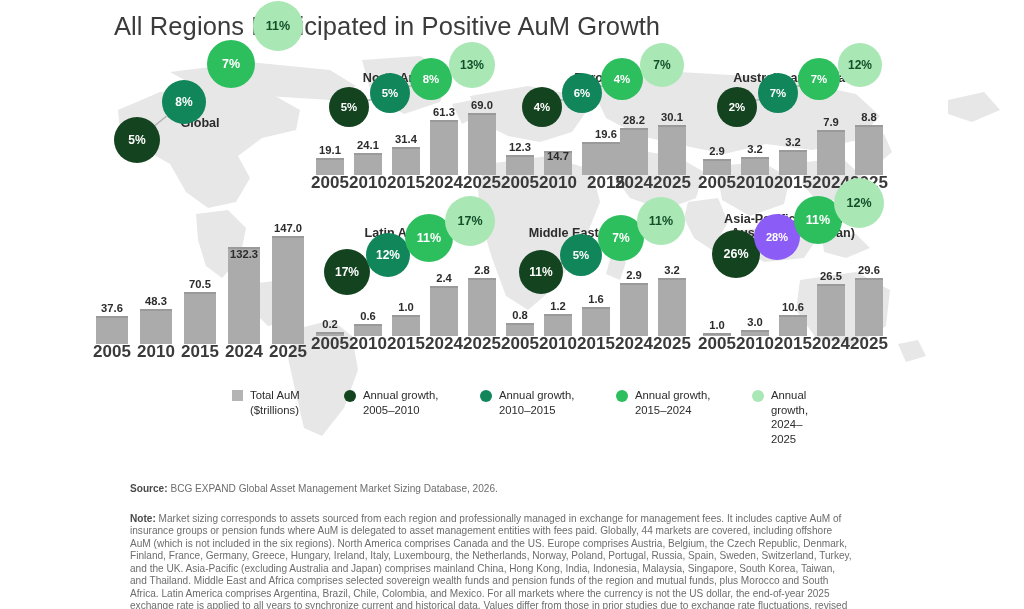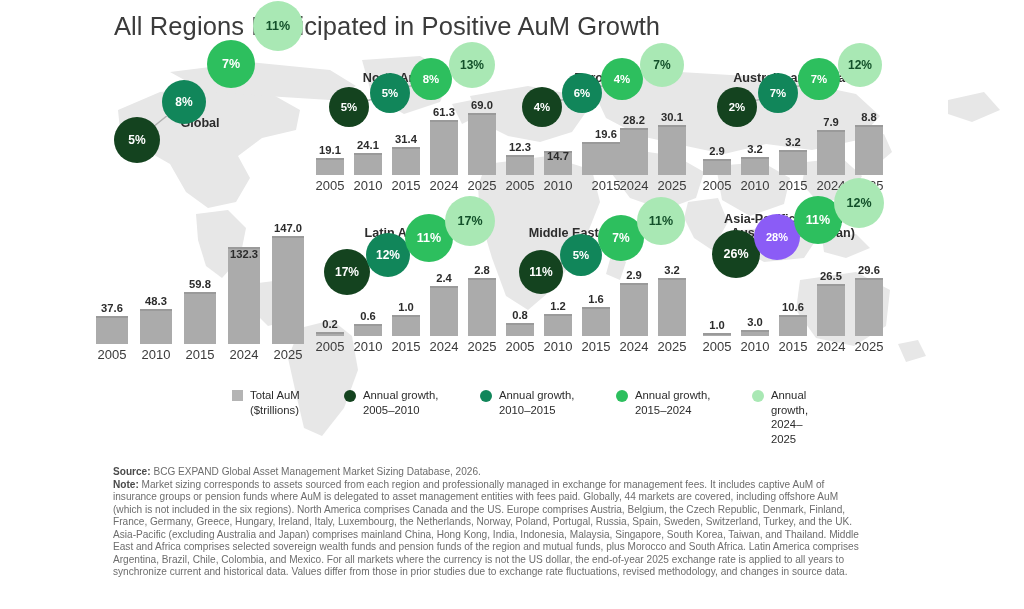--- a/index.html
+++ b/index.html
@@ -37,21 +37,21 @@
   .bar{
     position:absolute;left:0;bottom:0;width:100%;
     background:#ababab;border-top:2px solid #9a9a9a;box-sizing:border-box;
   }
   .bar-val{
     position:absolute;left:50%;transform:translateX(-50%);
     font-size:11.2px;font-weight:700;color:#2c2c2c;white-space:nowrap;
   }
   .bar-year{
     position:absolute;left:50%;transform:translateX(-50%);bottom:-18px;
-    font-size:13px;font-weight:400;color:#3a3a3a;white-space:nowrap;
+    font-size:17px;font-weight:700;color:#3a3a3a;white-space:nowrap;
   }
 
   
   .bubble{
     position:absolute;border-radius:50%;
     display:flex;align-items:center;justify-content:center;
     color:#ffffff;font-weight:700;white-space:nowrap;
   }
 
   
@@ -70,21 +70,21 @@
     font-weight:400;white-space:pre-line;
   }
 
   
   .footnote{
     position:absolute;left:113px;top:466px;width:757px;
     font-size:10.1px;line-height:12.55px;color:#6d6d6d;font-weight:400;
     text-align:left;
   }
   .footnote b{color:#4a4a4a;font-weight:700;}
-  .fn-line{margin:0;}
+  .fn-line{margin:17px;}
 </style>
 </head>
 <body>
 
 <div id="root">
 
   <div class="map-layer">
     <svg viewBox="0 0 1024 390" preserveAspectRatio="none" aria-hidden="true">
       <g fill="#e7e7e7">
 
@@ -139,21 +139,21 @@
             <div class="bar-val" style="bottom: 29.6245px;">37.6</div>
             <div class="bar-year">2005</div>
           </div>
           <div class="bar-slot" style="left: 45px; width: 32px; height: 108px;">
             <div class="bar" style="height: 35.4857px; background: rgb(171, 171, 171); border-top-color: rgb(154, 154, 154);"></div>
             <div class="bar-val" style="bottom: 37.4857px;">48.3</div>
             <div class="bar-year">2010</div>
           </div>
           <div class="bar-slot" style="left: 89px; width: 32px; height: 108px;">
             <div class="bar" style="height: 51.7959px; background: rgb(171, 171, 171); border-top-color: rgb(154, 154, 154);"></div>
-            <div class="bar-val" style="bottom: 53.7959px;">59.8</div>
+            <div class="bar-val" style="bottom: 53.7959px;">70.5</div>
             <div class="bar-year">2015</div>
           </div>
           <div class="bar-slot" style="left: 133px; width: 32px; height: 108px;">
             <div class="bar" style="height: 97.2px; background: rgb(171, 171, 171); border-top-color: rgb(154, 154, 154);"></div>
             <div class="bar-val" style="bottom: 84px;">132.3</div>
             <div class="bar-year">2024</div>
           </div>
           <div class="bar-slot" style="left: 177px; width: 32px; height: 108px;">
             <div class="bar" style="height: 108px; background: rgb(171, 171, 171); border-top-color: rgb(154, 154, 154);"></div>
             <div class="bar-val" style="bottom: 110px;">147.0</div>

